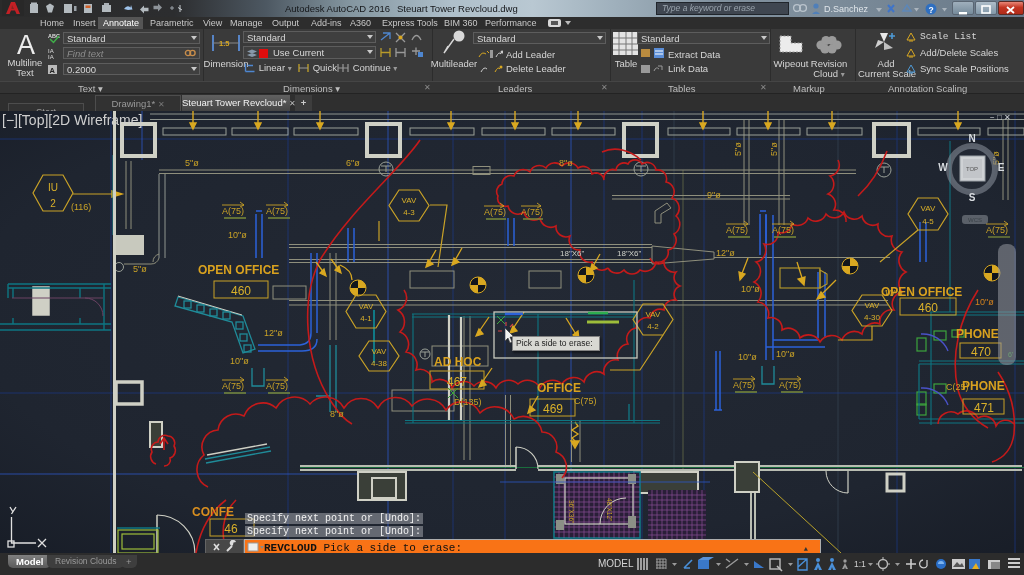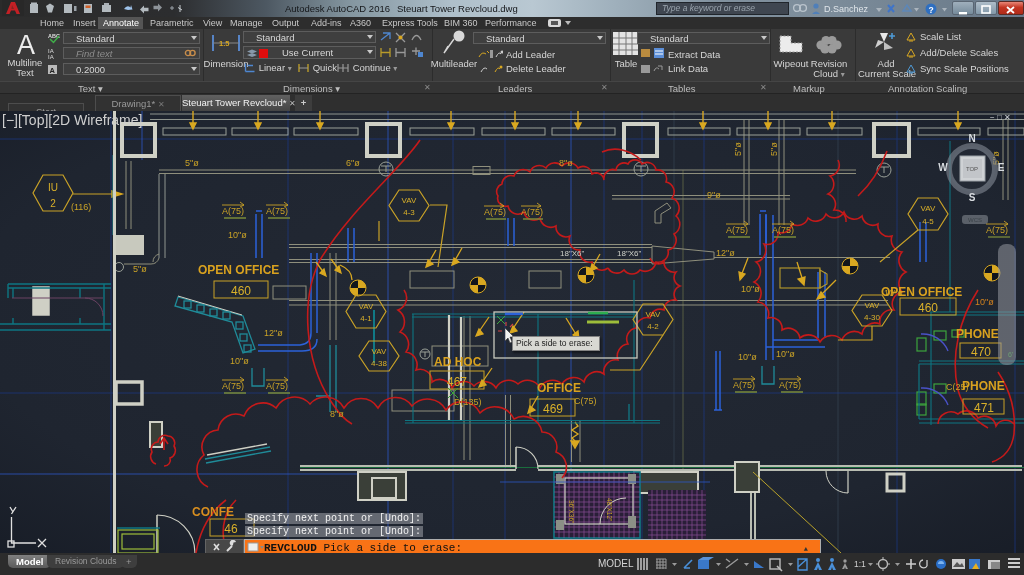--- a/index.html
+++ b/index.html
@@ -6,21 +6,21 @@
   html,body { width:1024px; height:575px; overflow:hidden; background:#000; }
   body { font-family:"Liberation Sans", sans-serif; position:relative; }
   .abs { position:absolute; }
   #titlebar { left:0; top:0; width:1024px; height:17px;
     background:linear-gradient(90deg,#2b2b2b 0%,#2c2d2f 17%,#4d5862 26%,#83959f 34%,#aebfca 44%,#b9c8d2 52%,#9fb0bc 60%,#82929f 70%,#7b8b99 82%,#6e7e8d 94%,#68788a 100%);}
   .rtab { position:absolute; top:18px; height:11px; line-height:11px; font-size:9px; color:#c8c8c8; white-space:nowrap;}
   #ribbon { left:0; top:29px; width:1024px; height:52px; background:#3a3a3a; }
   #plabelrow { left:0; top:81px; width:1024px; height:13px; background:#343434; border-top:1px solid #454545; border-bottom:1px solid #232323; color:#bdbdbd; font-size:9.5px; }
   .plabel { position:absolute; top:1px; white-space:nowrap;}
   .psep { position:absolute; top:29px; width:1px; height:52px; background:#2c2c2c; }
-  .combo { position:absolute; background:#3f3f3f; border:1px solid #5d5d5d; color:#d8d8d8; font-size:9.5px; line-height:9px; padding:1px 12px; white-space:nowrap;}
+  .combo { position:absolute; background:#3f3f3f; border:1px solid #5d5d5d; color:#d8d8d8; font-size:9.5px; line-height:9px; padding:1px 3px; white-space:nowrap;}
   .combo .car { position:absolute; right:2px; top:3px; width:0; height:0; border-left:3px solid transparent; border-right:3px solid transparent; border-top:4px solid #c9c9c9; }
   .rlabel { position:absolute; color:#d6d6d6; font-size:9.5px; text-align:center; line-height:10px; white-space:nowrap;}
   .rsmall { position:absolute; color:#d6d6d6; font-size:9.5px; white-space:nowrap; line-height:11px;}
   #doctabs { left:0; top:94px; width:1024px; height:17px; background:#2f2f2f; }
   .dtab { position:absolute; top:95px; height:16px; font-size:9.5px; line-height:15px; color:#999; text-align:center; white-space:nowrap;}
   #canvas { left:0; top:111px; width:1024px; height:442px; background:#1f2530; }
   #bottombar { left:0; top:553px; width:1024px; height:22px; background:#2c2c2c; }
   .mtab { position:absolute; height:13px; font-size:9.5px; line-height:13px; padding:0 8px; color:#9a9a9a; border-radius:0 0 5px 5px; }
   #cmdhist { left:245px; top:500px; font-family:"Liberation Mono",monospace; font-size:10px; line-height:12.9px; color:#f2f2f2; white-space:nowrap; }
   #cmdhist span { background:rgba(148,152,158,0.60); padding:0 2px; }
@@ -247,21 +247,21 @@
 <svg class="abs" style="left:904px;top:32px" width="14" height="46">
   <g stroke="#d9a821" fill="#d9a821" stroke-width="1">
     <path d="M3 8 L7 1 L11 8 z" fill="none"></path>
       <path d="M5 9 l4 0"></path>
     <path d="M3 24 L7 17 L11 24 z" fill="none"></path>
       <path d="M5 25 l4 0"></path>
     <path d="M3 40 L7 33 L11 40 z" fill="none" stroke="#4e9ad6"></path>
       <path d="M5 41 l4 0" stroke="#4e9ad6"></path>
   </g>
 </svg>
-<div class="rsmall" style="left:920px;top:31px;">Scale List</div>
+<div class="rsmall" style="left:920px;top:31px;font-family:Liberation Mono, monospace;">Scale List</div>
 <div class="rsmall" style="left:920px;top:47px;">Add/Delete Scales</div>
 <div class="rsmall" style="left:920px;top:63px;">Sync Scale Positions</div>
 
 <div class="abs" id="doctabs"></div>
 <div class="dtab" style="left:8px;width:76px;border:1px solid #4d4d4d;border-bottom:none;background:#323232;margin-top:8px;">Start</div>
 <div class="dtab" style="left:95px;width:86px;border:1px solid #4d4d4d;border-bottom:none;background:#323232;">Drawing1* <span style="color:#777;font-size:8px;">✕</span></div>
 <div class="dtab" style="left:182px;width:108px;background:linear-gradient(#606060,#454545);color:#f2f2f2;">Steuart Tower Revcloud* <span style="color:#bbb;font-size:8px;">✕</span></div>
 <div class="dtab" style="left:295px;width:17px;background:#3d3d3d;color:#ccc;font-weight:bold;">+</div>
 
 <div class="abs" id="canvas">

